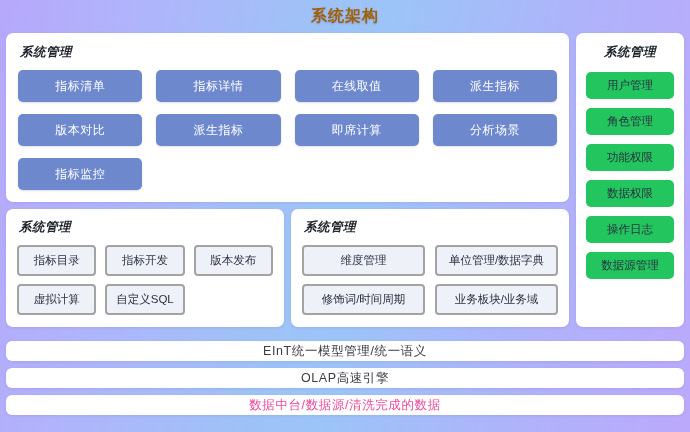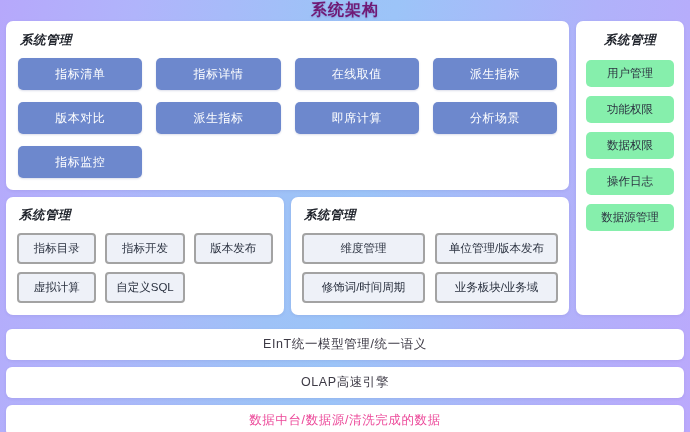--- a/index.html
+++ b/index.html
@@ -4,21 +4,21 @@
 <style>
   html,body{margin:0;padding:0;}
   body{
     width:690px;height:432px;overflow:hidden;
     font-family:"Liberation Sans","DejaVu Sans",sans-serif;
     background:linear-gradient(100deg,#b6a8fb 0%,#b0b4fb 18%,#9ec2f7 42%,#9cc4f8 52%,#b0b2fa 78%,#bba9fc 100%);
   }
   .canvas{position:relative;width:690px;height:432px;box-sizing:border-box;padding:0 6px 6px 6px;display:flex;flex-direction:column;}
   .title{
     height:33px;display:flex;align-items:center;justify-content:center;
-    color:#701a75;font-size:16px;font-weight:bold;letter-spacing:1px;
+    color:#a16207;font-size:16px;font-weight:bold;letter-spacing:1px;
     text-shadow:0 1px 2px rgba(80,70,160,.28);
   }
   .board{flex:1;display:flex;flex-direction:column;gap:7px;}
   .row-top{display:flex;gap:7px;flex:0 0 auto;}
   .col-left{display:flex;flex-direction:column;gap:7px;flex:1 1 auto;min-width:0;}
   .panel{
     background:#ffffff;border-radius:7px;box-sizing:border-box;
     box-shadow:0 1px 3px rgba(70,60,140,.10);
   }
   .panel-title{
@@ -44,28 +44,28 @@
     font-size:11.5px;cursor:pointer;white-space:nowrap;overflow:hidden;
   }
   
   .panel-side{
     width:108px;flex:0 0 108px;padding:11px 10px 10px 10px;
     display:flex;flex-direction:column;
   }
   .panel-side .panel-title{text-align:center;margin:0 0 11px 0;}
   .side-list{display:flex;flex-direction:column;gap:9px;}
   .btn-lav{
-    background:#86efac;border-radius:5px;color:#2b3240;
+    background:#22c55e;border-radius:5px;color:#2b3240;
     height:27px;display:flex;align-items:center;justify-content:center;
     font-size:11.5px;cursor:pointer;white-space:nowrap;
   }
   
   .bars{display:flex;flex-direction:column;gap:7px;margin-top:7px;}
   .bar{
-    background:#ffffff;border-radius:6px;height:31px;
+    background:#ffffff;border-radius:6px;height:20px;
     display:flex;align-items:center;justify-content:center;
     font-size:12.5px;color:#3d3a45;letter-spacing:.6px;
     box-shadow:0 1px 3px rgba(70,60,140,.10);cursor:pointer;text-align:center;
   }
   .bar-accent{color:#ec4899;}
 </style>
 </head>
 <body>
 
 <div class="canvas">
@@ -103,33 +103,34 @@
               <div class="btn-light">版本发布</div>
               <div class="btn-light">虚拟计算</div>
               <div class="btn-light">自定义SQL</div>
             </div>
           </div>
 
           <div class="panel panel-sub">
             <div class="panel-title">系统管理</div>
             <div class="grid2">
               <div class="btn-light">维度管理</div>
-              <div class="btn-light">单位管理/版本发布</div>
+              <div class="btn-light">单位管理/数据字典</div>
               <div class="btn-light">修饰词/时间周期</div>
               <div class="btn-light">业务板块/业务域</div>
             </div>
           </div>
 
         </div>
       </div>
 
       <div class="panel panel-side">
         <div class="panel-title">系统管理</div>
         <div class="side-list">
           <div class="btn-lav">用户管理</div>
+          <div class="btn-lav">角色管理</div>
           <div class="btn-lav">功能权限</div>
           <div class="btn-lav">数据权限</div>
           <div class="btn-lav">操作日志</div>
           <div class="btn-lav">数据源管理</div>
         </div>
       </div>
 
     </div>
 
     <div class="bars">

